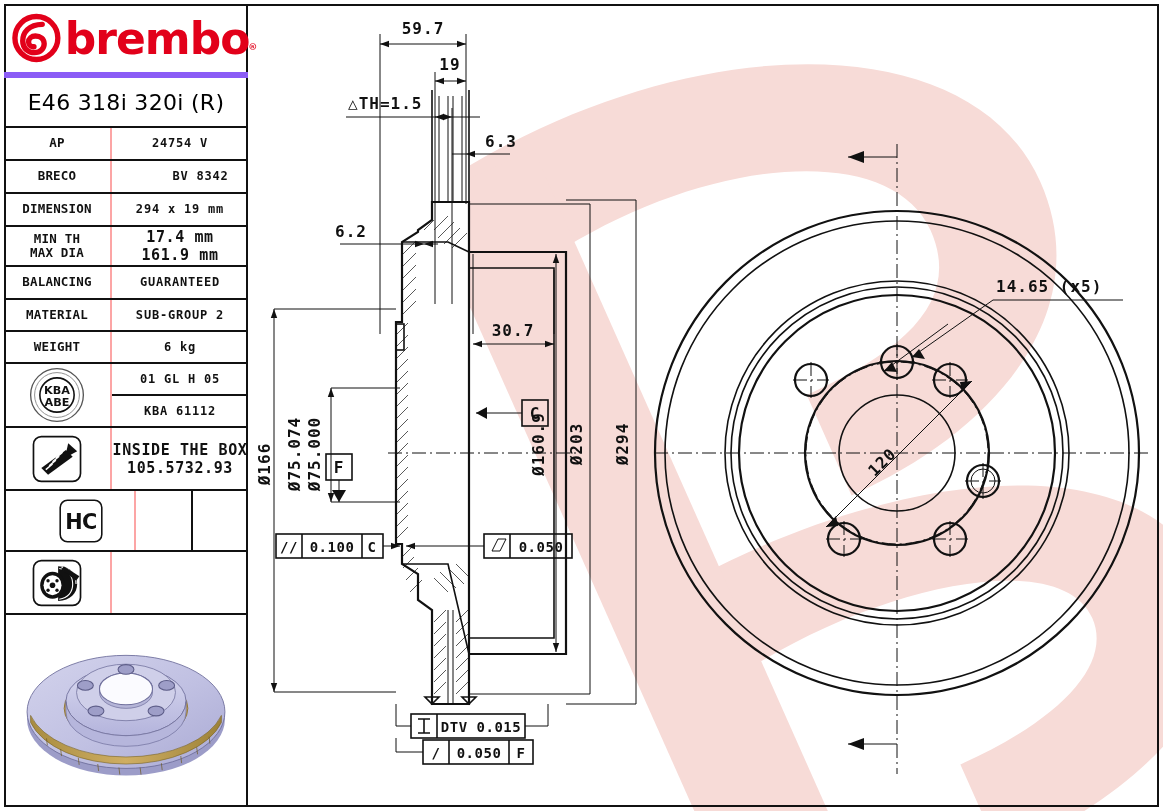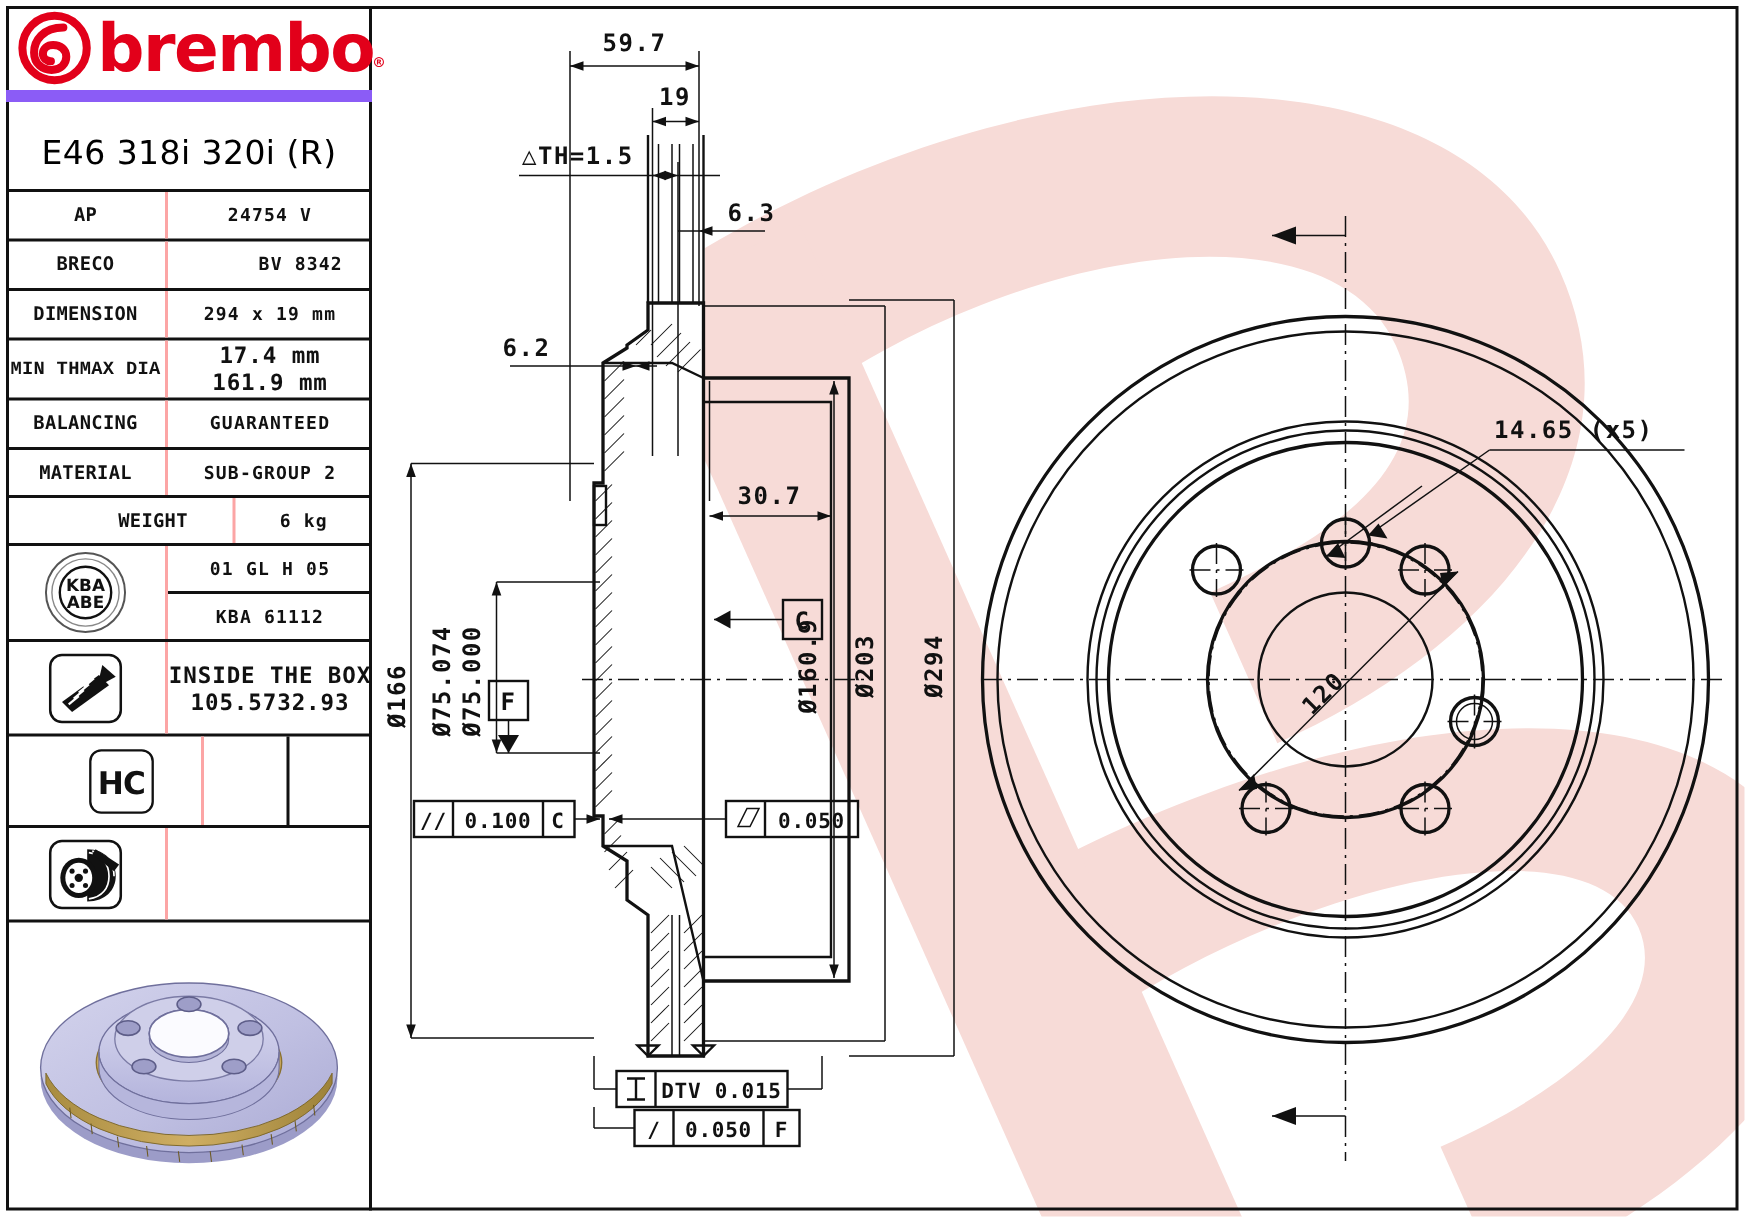--- a/index.html
+++ b/index.html
@@ -22,21 +22,21 @@
        border-bottom:2px solid #111;display:flex;}
   .cell-l{width:108px;box-sizing:border-box;border-right:2px solid #fca5a5;
           display:flex;align-items:center;justify-content:center;text-align:center;}
   .cell-r{flex:1;display:flex;align-items:center;justify-content:center;
           flex-direction:column;text-align:center;}
   .lbl{font-size:12.5px;letter-spacing:.2px;line-height:1.15;font-weight:700;}
   .val{font-size:12px;letter-spacing:.8px;line-height:1.18;font-weight:700;}
   .val-sm{font-size:15px;letter-spacing:.6px;line-height:1.2;font-weight:700;}
 
   
-  #logo-row{top:0;height:64px;border-bottom:8px solid #8b5cf6;align-items:center;}
+  #logo-row{top:0;height:74px;border-bottom:6px solid #8b5cf6;align-items:center;}
   #title-row{top:74px;height:50px;border-bottom:2px solid #111;
              align-items:center;justify-content:center;}
   #title-row .t{font-family:"DejaVu Sans","Liberation Sans",sans-serif;
                 font-size:22px;letter-spacing:.3px;color:#000;font-weight:400;}
 
   
   .cell-r-split{flex:1;display:flex;flex-direction:column;}
   .cell-r-split>div{flex:1;display:flex;align-items:center;justify-content:center;}
   .cell-r-split>div:first-child{border-bottom:2px solid #111;}
 
@@ -119,21 +119,21 @@
   <div class="row" style="top:190px;height:33px;">
     <div class="cell-l">
         <span class="lbl">DIMENSION</span>
       </div>
     <div class="cell-r">
         <span class="val">294 x 19 mm</span>
       </div>
   </div>
 
   <div class="row" style="top:223px;height:40px;">
-    <div class="cell-l" style="flex-direction:row;font-family:Liberation Mono, monospace;">
+    <div class="cell-l" style="flex-direction:column;">
       <span class="lbl">MIN TH</span>
       <span class="lbl">MAX DIA</span>
     </div>
     <div class="cell-r">
       <span class="val-sm">17.4  mm</span>
       <span class="val-sm">161.9 mm</span>
     </div>
   </div>
 
   <div class="row" style="top:263px;height:33px;">
@@ -147,21 +147,21 @@
 
   <div class="row" style="top:296px;height:32px;">
     <div class="cell-l">
         <span class="lbl">MATERIAL</span>
       </div>
     <div class="cell-r">
         <span class="val">SUB-GROUP 2</span>
       </div>
   </div>
 
-  <div class="row" style="top:328px;height:32px;padding-left:45px;">
+  <div class="row" style="top:328px;height:32px;">
     <div class="cell-l">
         <span class="lbl">WEIGHT</span>
       </div>
     <div class="cell-r">
         <span class="val">6 kg</span>
       </div>
   </div>
 
   <div class="row" style="top:360px;height:64px;">
     <div class="cell-l">

